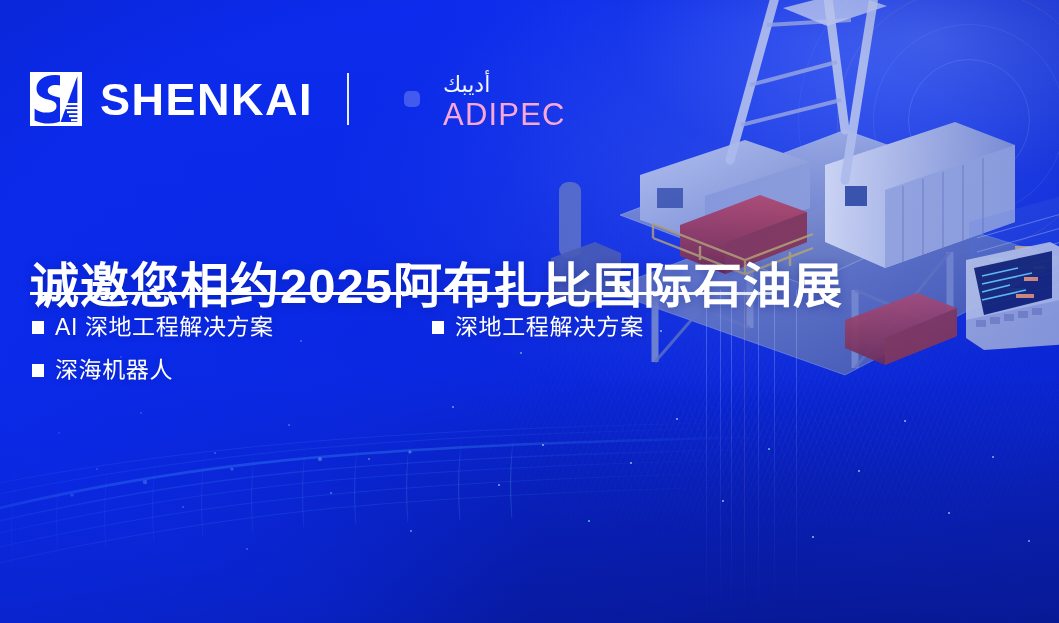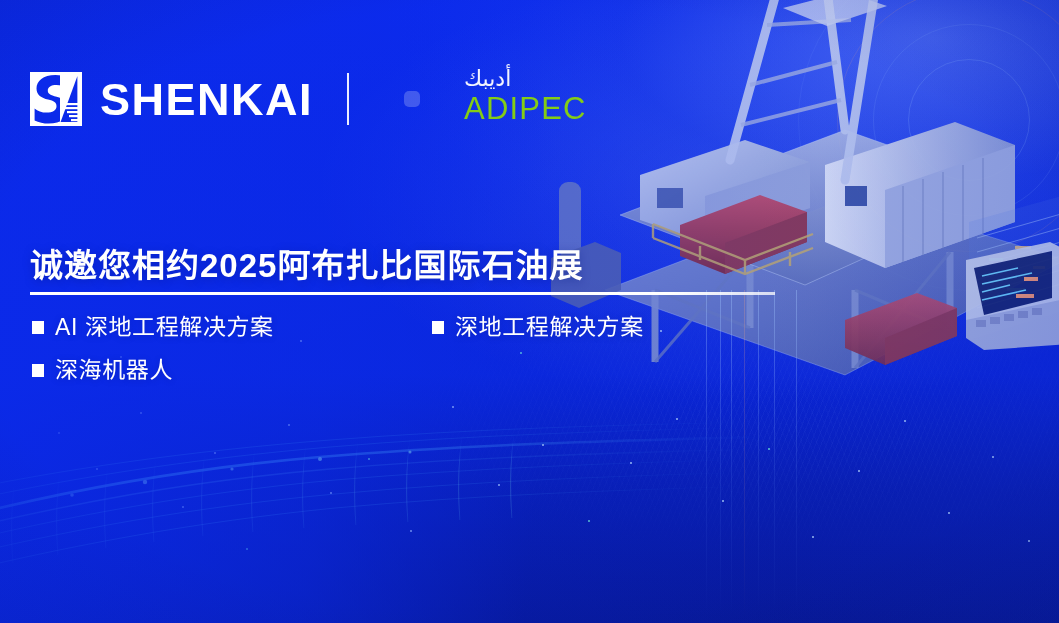--- a/index.html
+++ b/index.html
@@ -158,52 +158,52 @@
   }
   .logo-divider {
     width: 2px;
     height: 52px;
     background: rgba(255,255,255,0.92);
     margin: 0 32px 0 34px;
     flex: none;
   }
   .adipec-logo {
     display: flex;
-    align-items: flex-start;
-    gap: 21px;
+    align-items: flex-end;
+    gap: 0;
   }
   .adipec-mark { width: 62px; height: 62px; flex: none; display: block; }
   .adipec-text {
     display: flex;
     flex-direction: column;
     align-items: flex-start;
     line-height: 1;
   }
   .adipec-ar {
     color: rgba(255,255,255,0.95);
     font-size: 22px;
     letter-spacing: 0.5px;
     direction: rtl;
     margin-bottom: 3px;
     font-family: "DejaVu Sans", sans-serif;
   }
   .adipec-en {
-    color: #84cc16;
+    color: #f9a8d4;
     font-size: 31px;
     font-weight: 400;
     letter-spacing: 1.2px;
     font-family: "Liberation Sans", "DejaVu Sans", sans-serif;
   }
 
   
   .headline {
     position: absolute;
     left: 30px; top: 225px;
     color: #ffffff;
-    font-size: 33px;
+    font-size: 49px;
     font-weight: 700;
     letter-spacing: 1px;
     line-height: 1.15;
     white-space: nowrap;
     text-shadow: 0 2px 10px rgba(0,20,120,0.35);
     font-family: "Liberation Sans", "DejaVu Sans", sans-serif;
   }
 
   .headline-rule {
     position: absolute;

